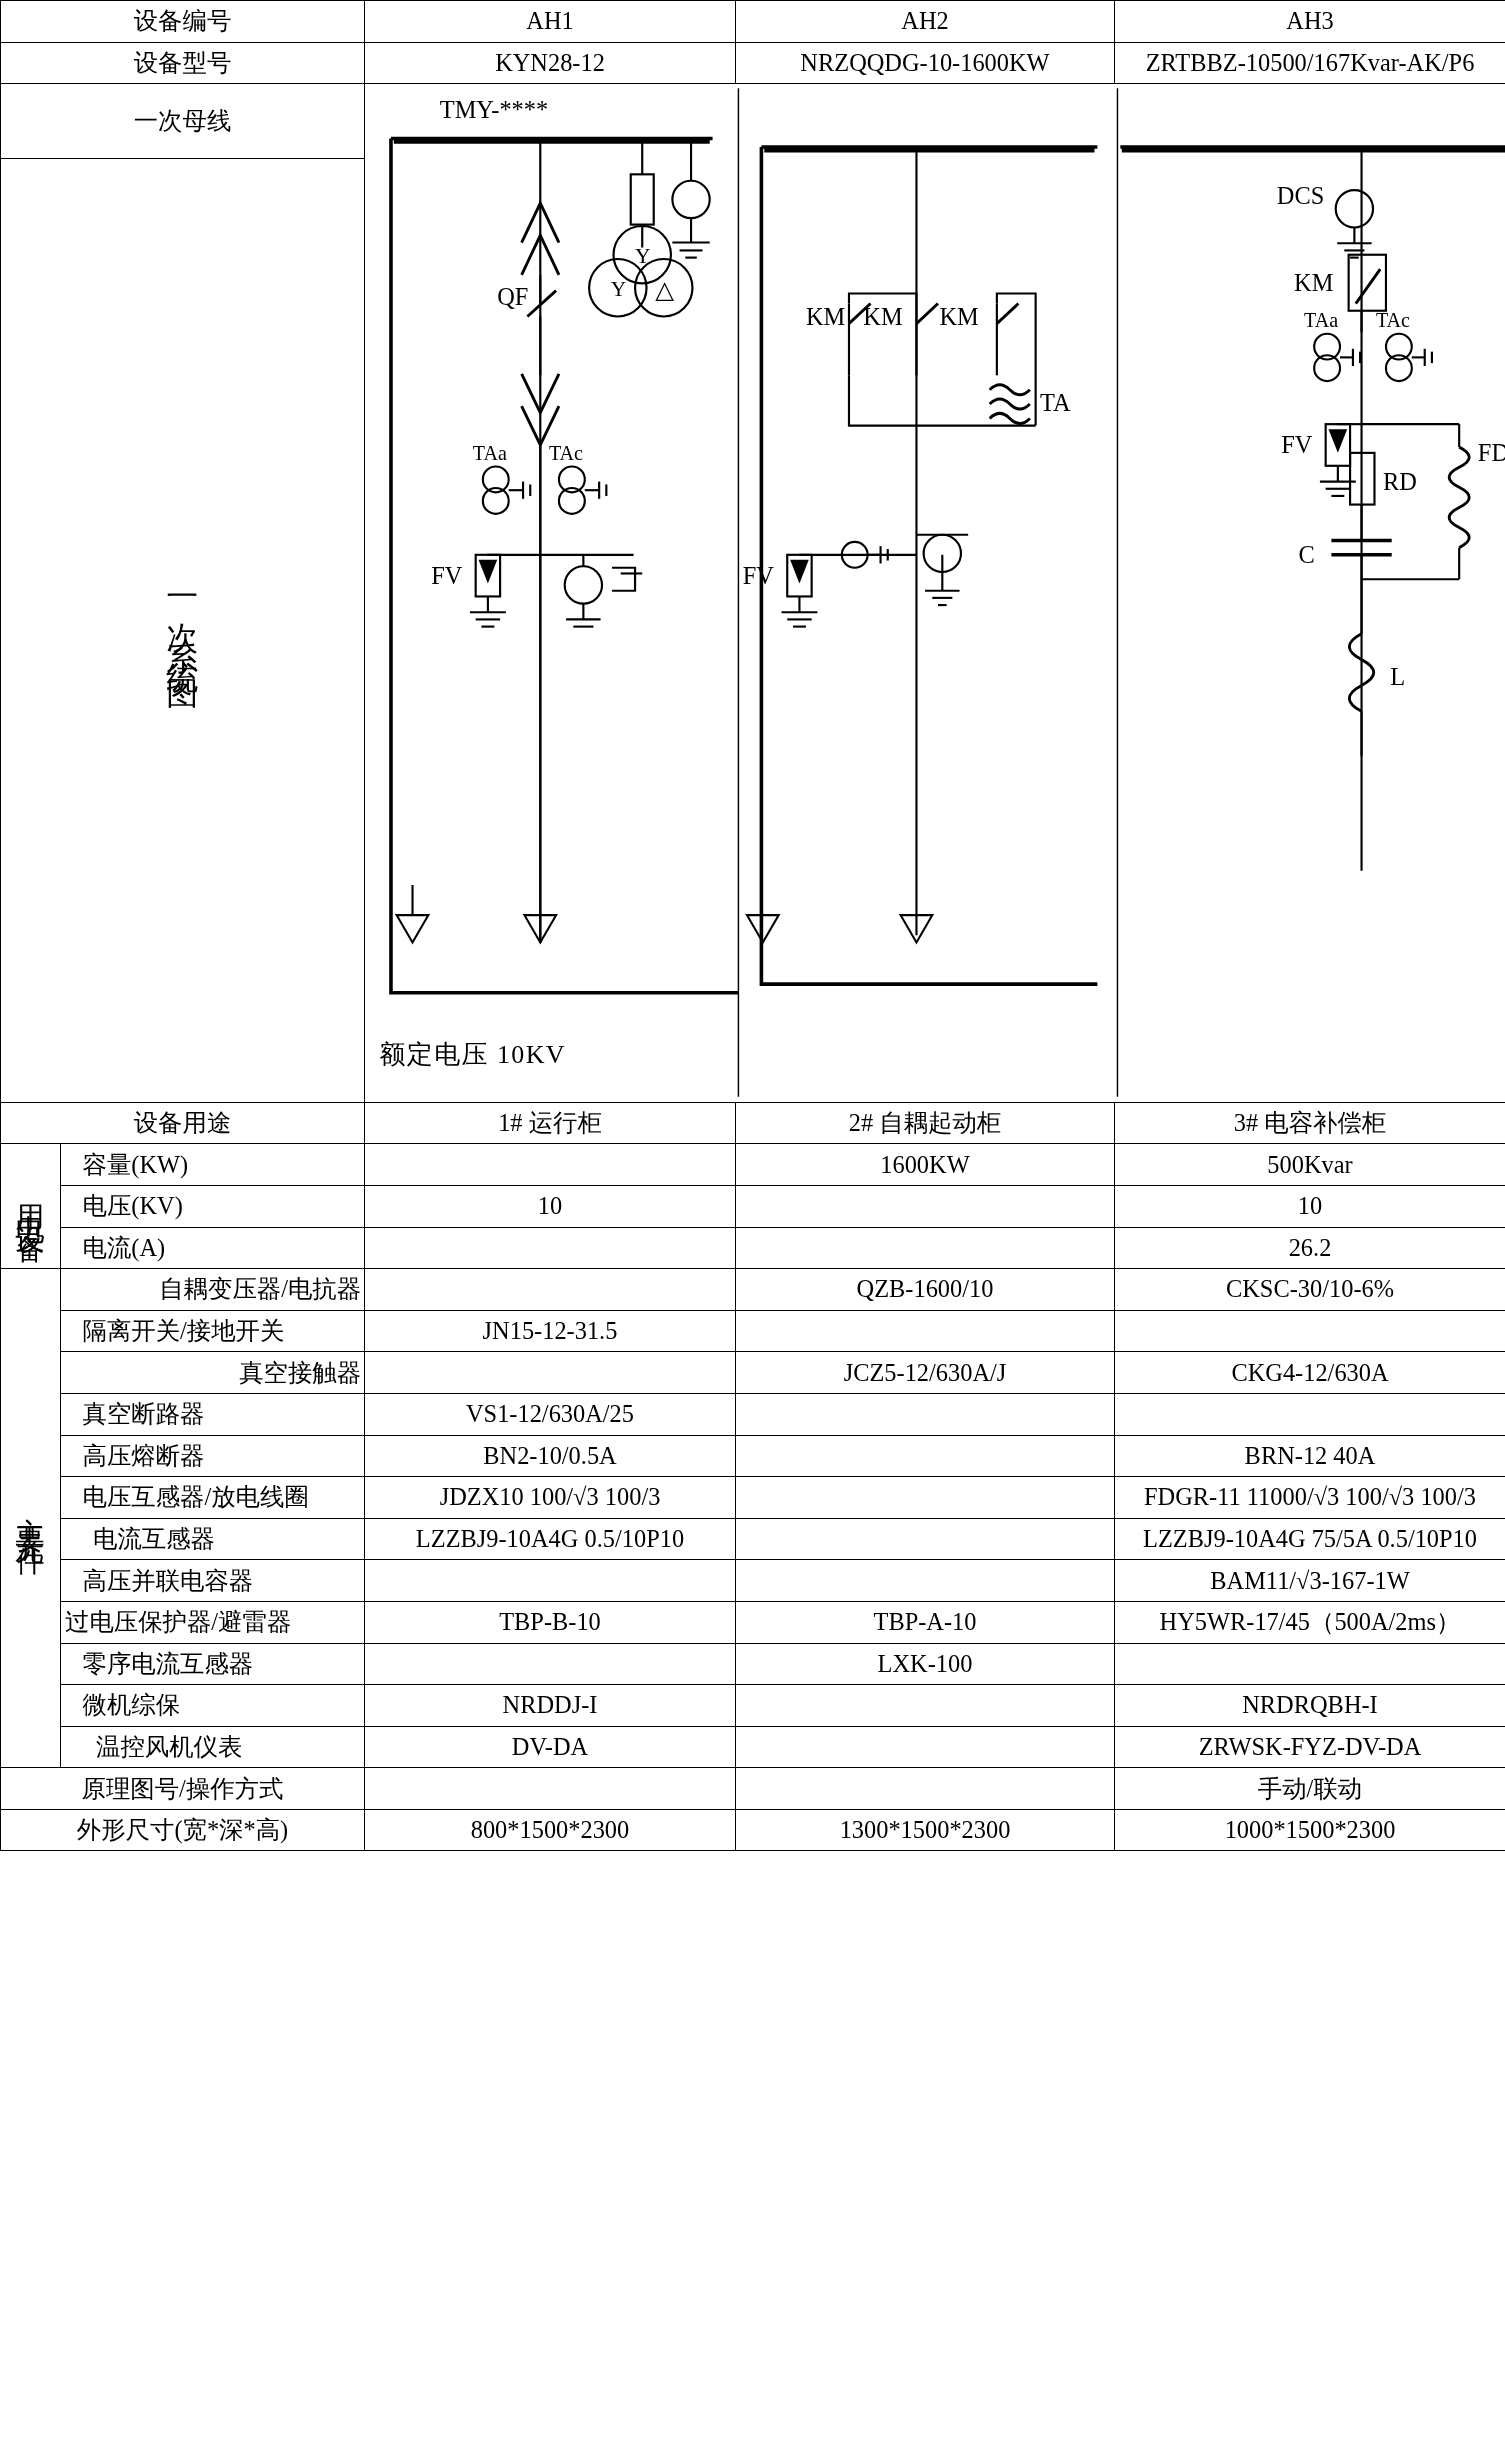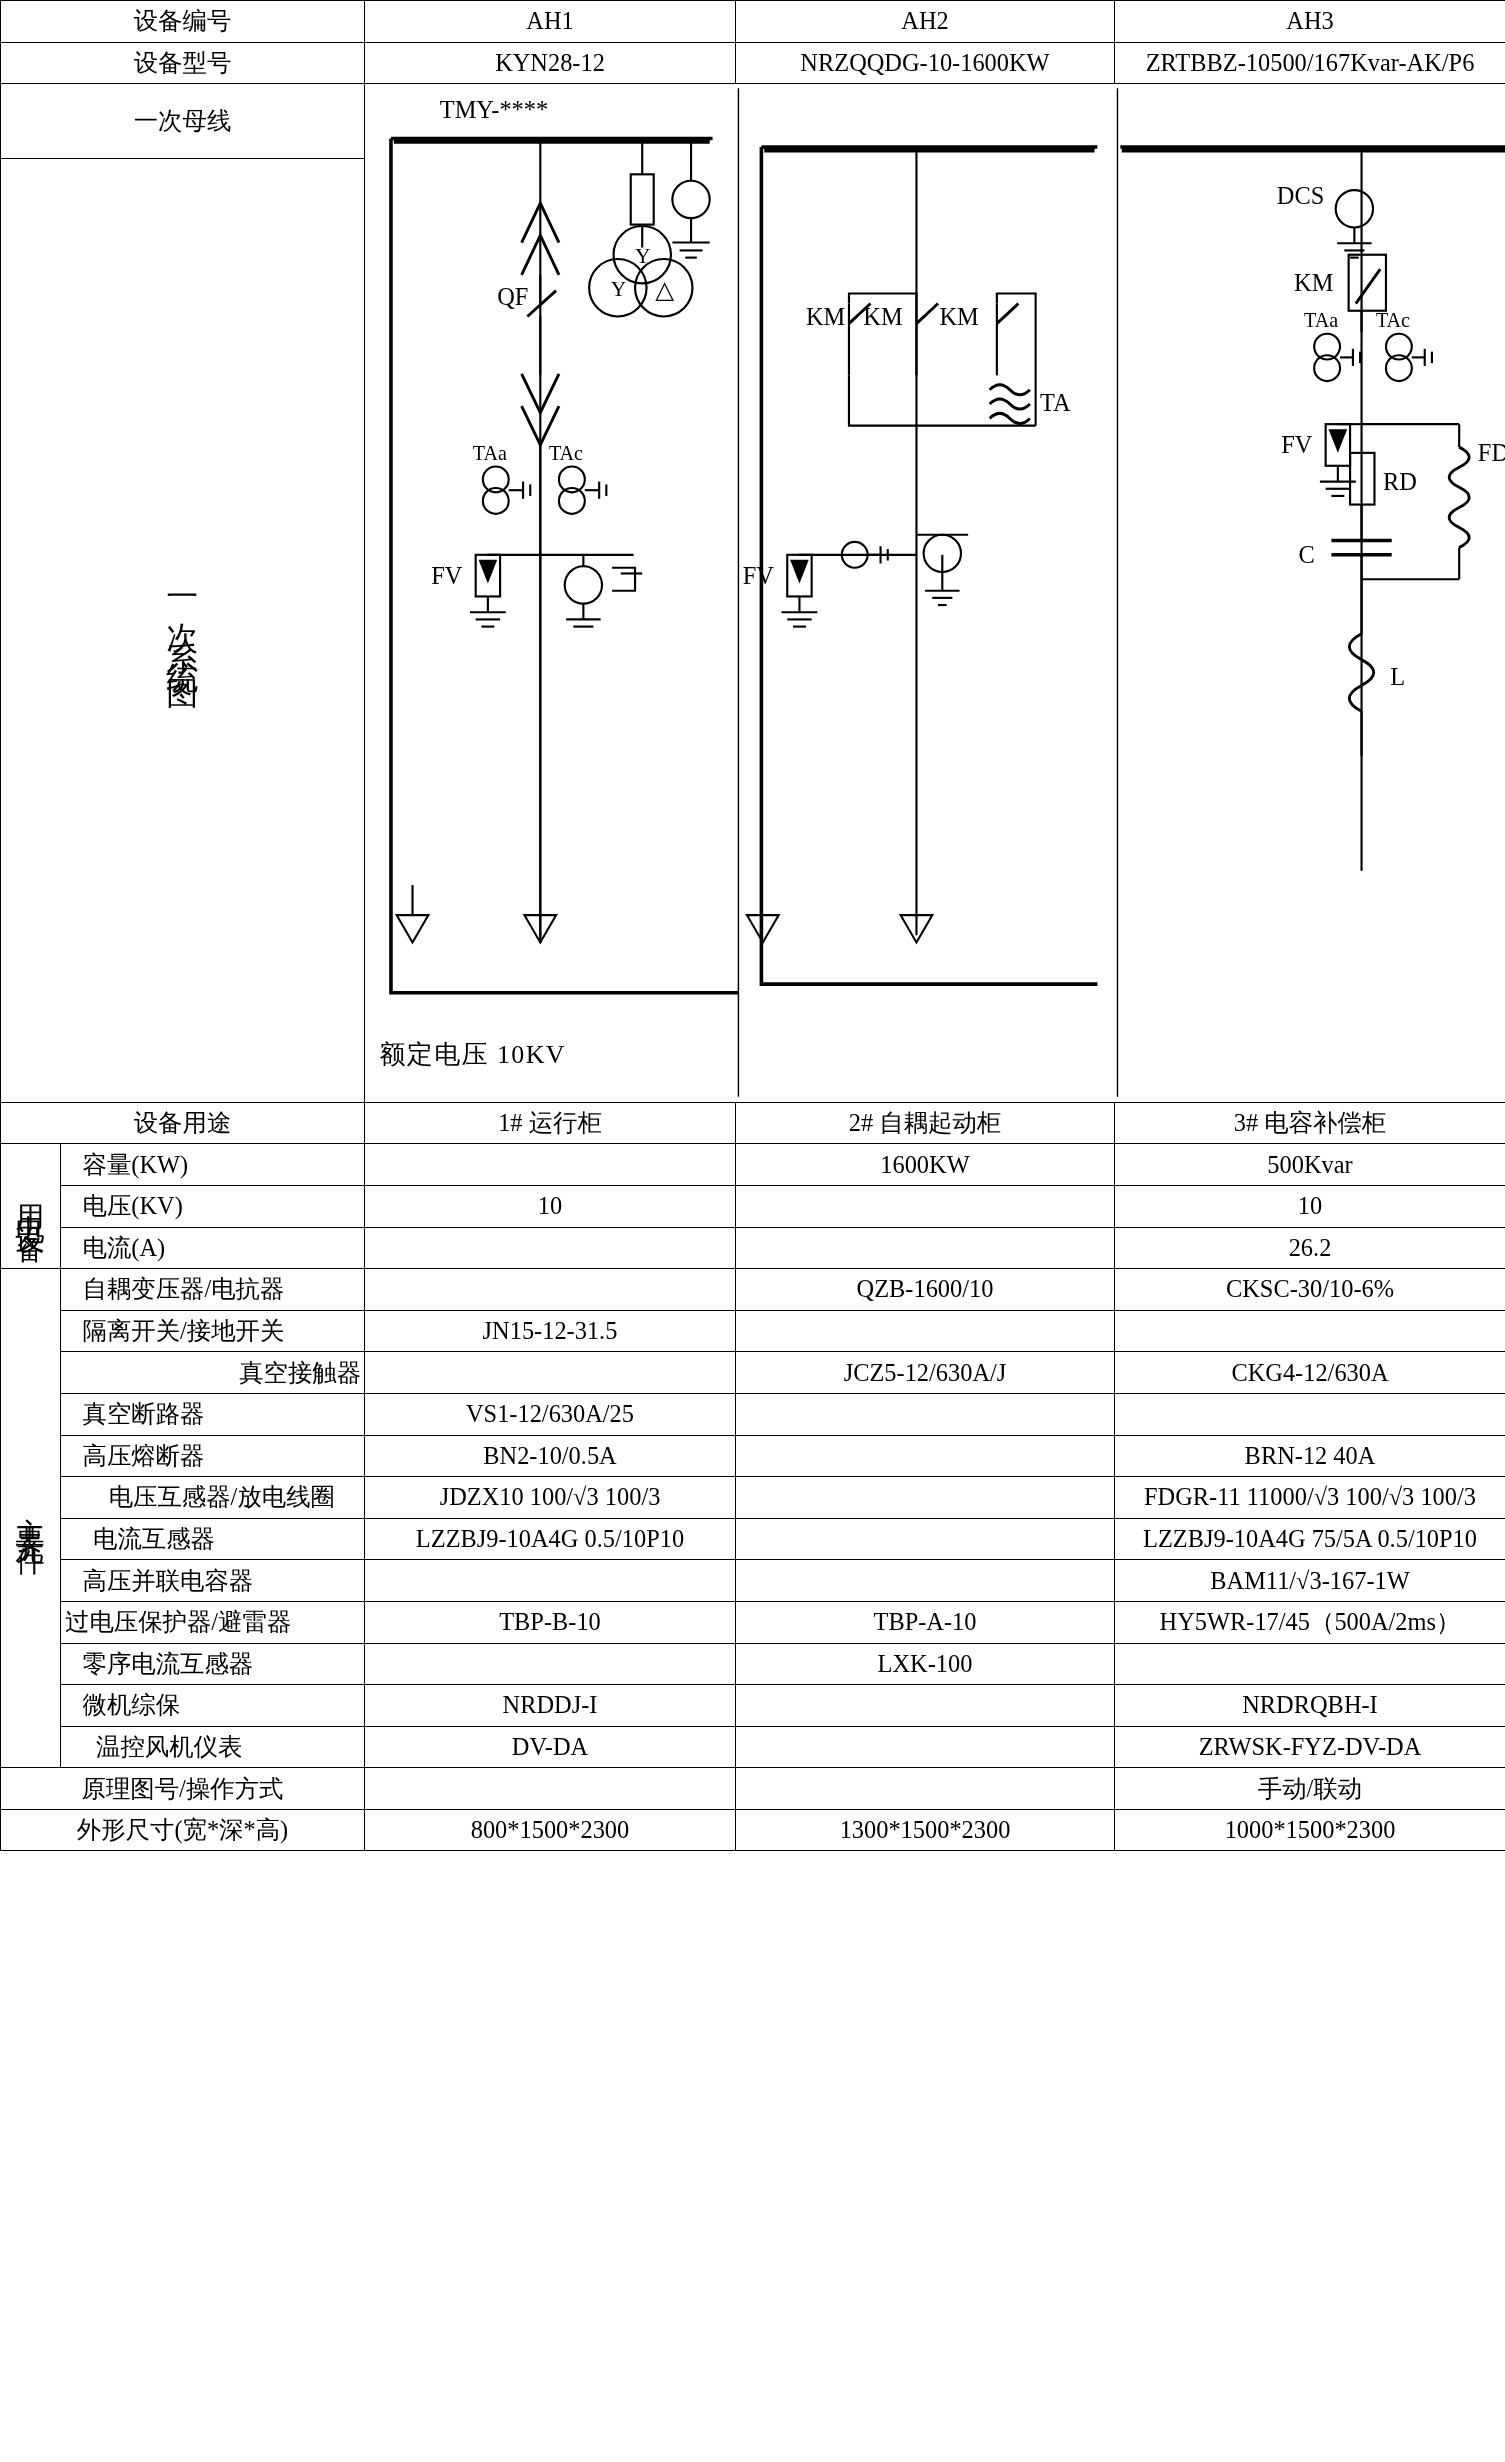--- a/index.html
+++ b/index.html
@@ -289,21 +289,21 @@
     <td class="lbl" style="text-align:left;padding-left:21.5px">电流(A)</td>
     <td></td>
     <td></td>
     <td>26.2</td>
   </tr>
 
   <tr>
     <td class="vert" rowspan="12">
       <span class="vtext">主要元件</span>
     </td>
-    <td class="lbl" style="text-align:left;padding-left:21.5px">自耦变压器/电抗器</td>
+    <td class="lbl" style="text-align:right;padding-left:21.5px">自耦变压器/电抗器</td>
     <td></td>
     <td>QZB-1600/10</td>
     <td>CKSC-30/10-6%</td>
   </tr>
   <tr>
     <td class="lbl" style="text-align:left;padding-left:21.5px">隔离开关/接地开关</td>
     <td>JN15-12-31.5</td>
     <td></td>
     <td></td>
   </tr>
@@ -319,21 +319,21 @@
     <td></td>
     <td></td>
   </tr>
   <tr>
     <td class="lbl" style="text-align:left;padding-left:21.5px">高压熔断器</td>
     <td>BN2-10/0.5A</td>
     <td></td>
     <td>BRN-12  40A</td>
   </tr>
   <tr>
-    <td class="lbl" style="text-align:center;padding-left:21.5px">电压互感器/放电线圈</td>
+    <td class="lbl" style="text-align:left;padding-left:21.5px">电压互感器/放电线圈</td>
     <td class="small">JDZX10  100/√3 100/3</td>
     <td class="small"></td>
     <td class="small">FDGR-11 11000/√3 100/√3 100/3</td>
   </tr>
   <tr>
     <td class="lbl" style="text-align:left;padding-left:32px">电流互感器</td>
     <td class="small">LZZBJ9-10A4G   0.5/10P10</td>
     <td class="small"></td>
     <td class="small">LZZBJ9-10A4G 75/5A 0.5/10P10</td>
   </tr>

